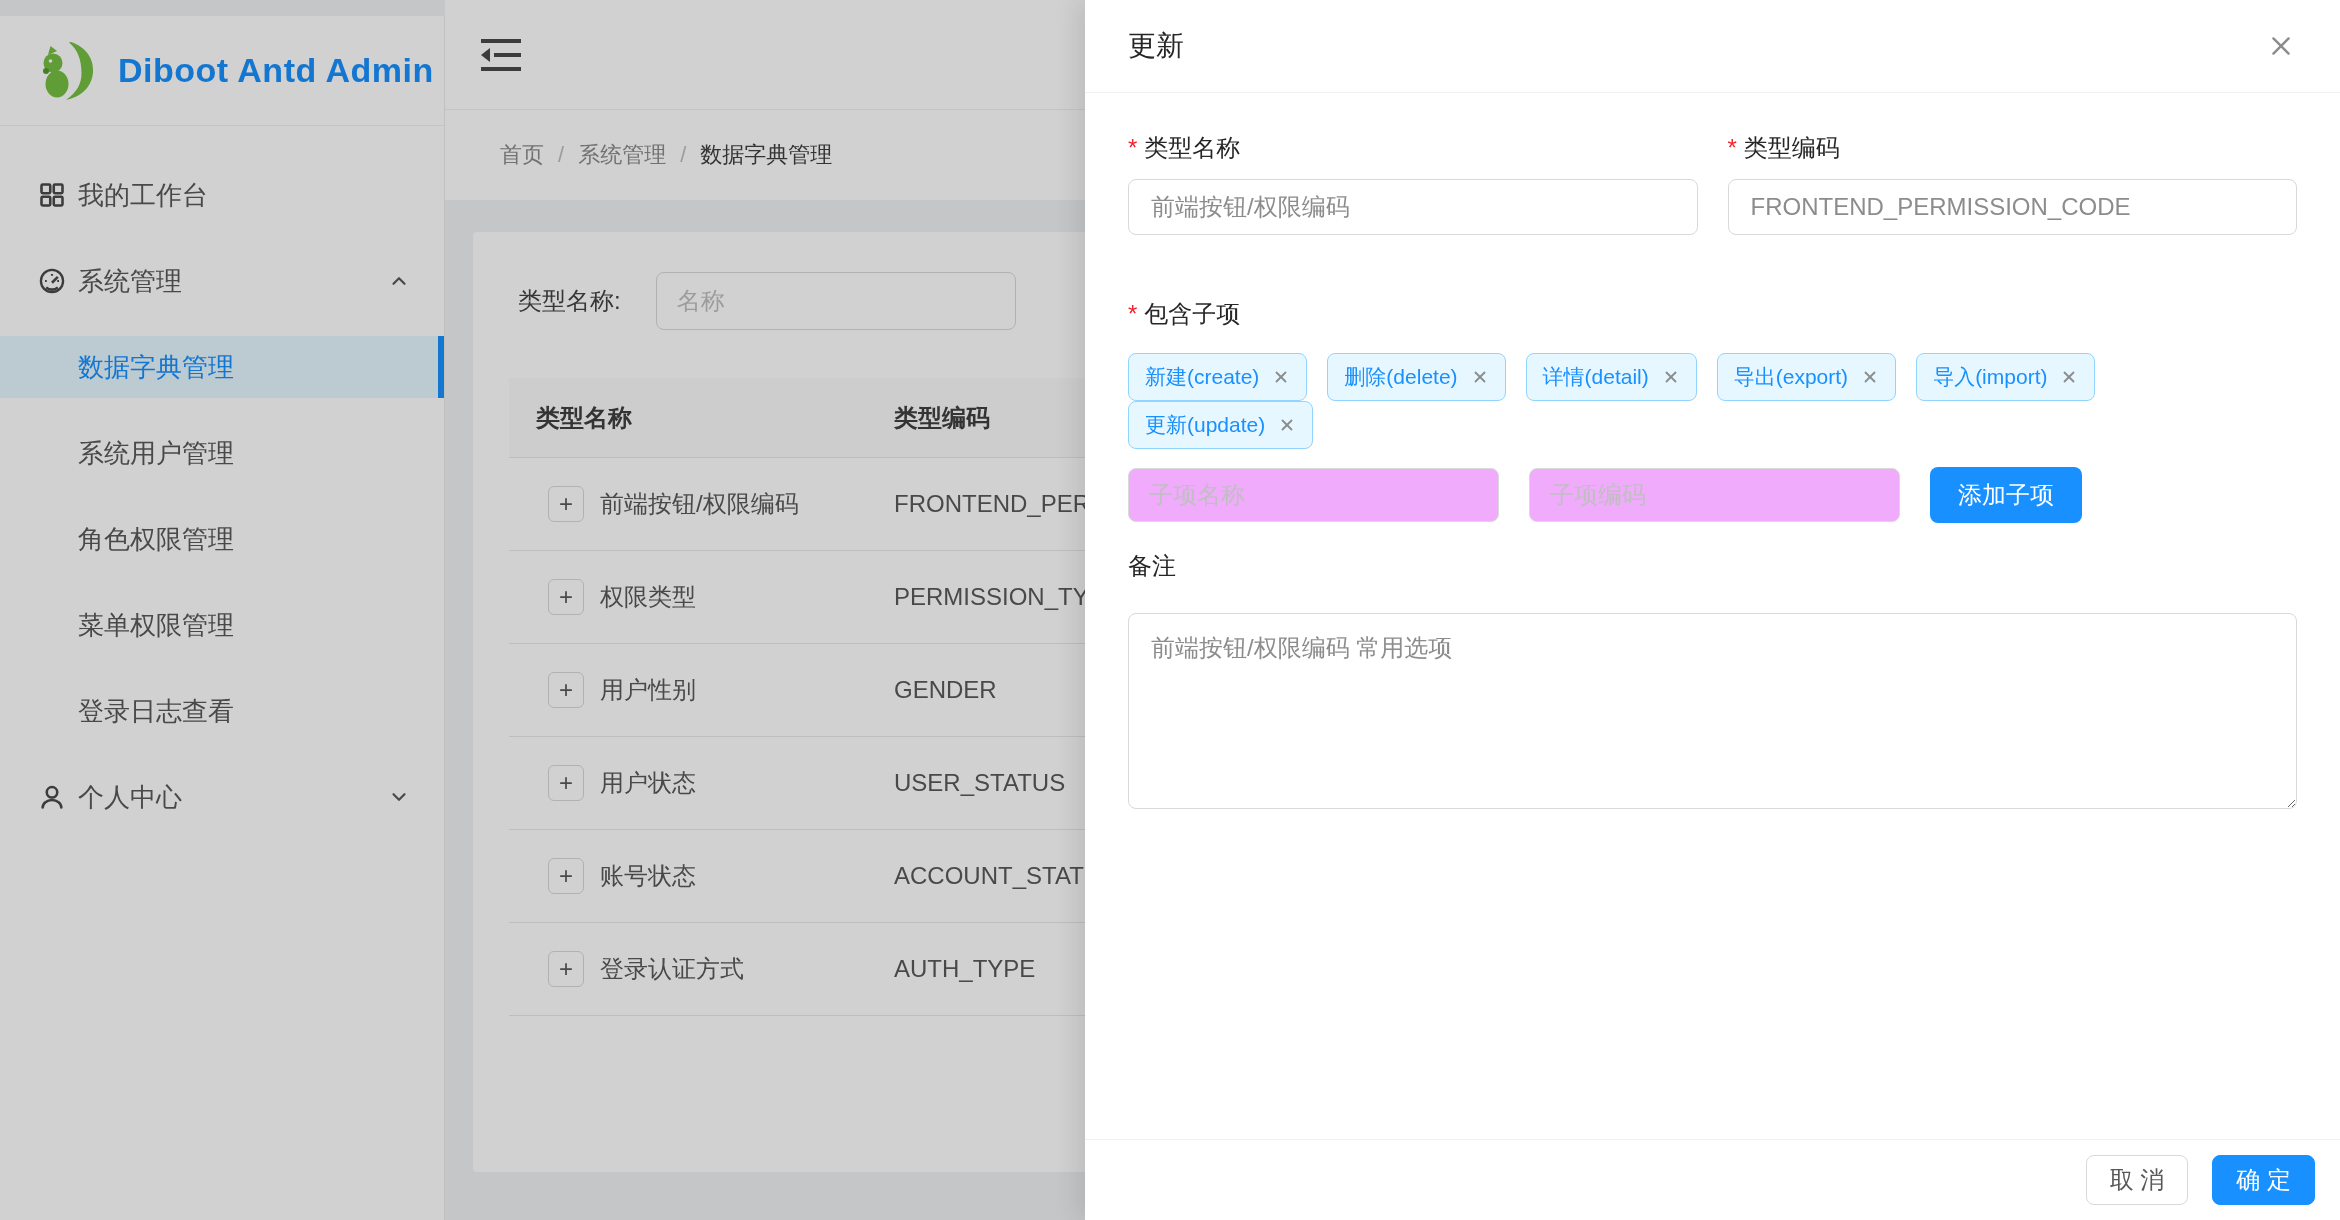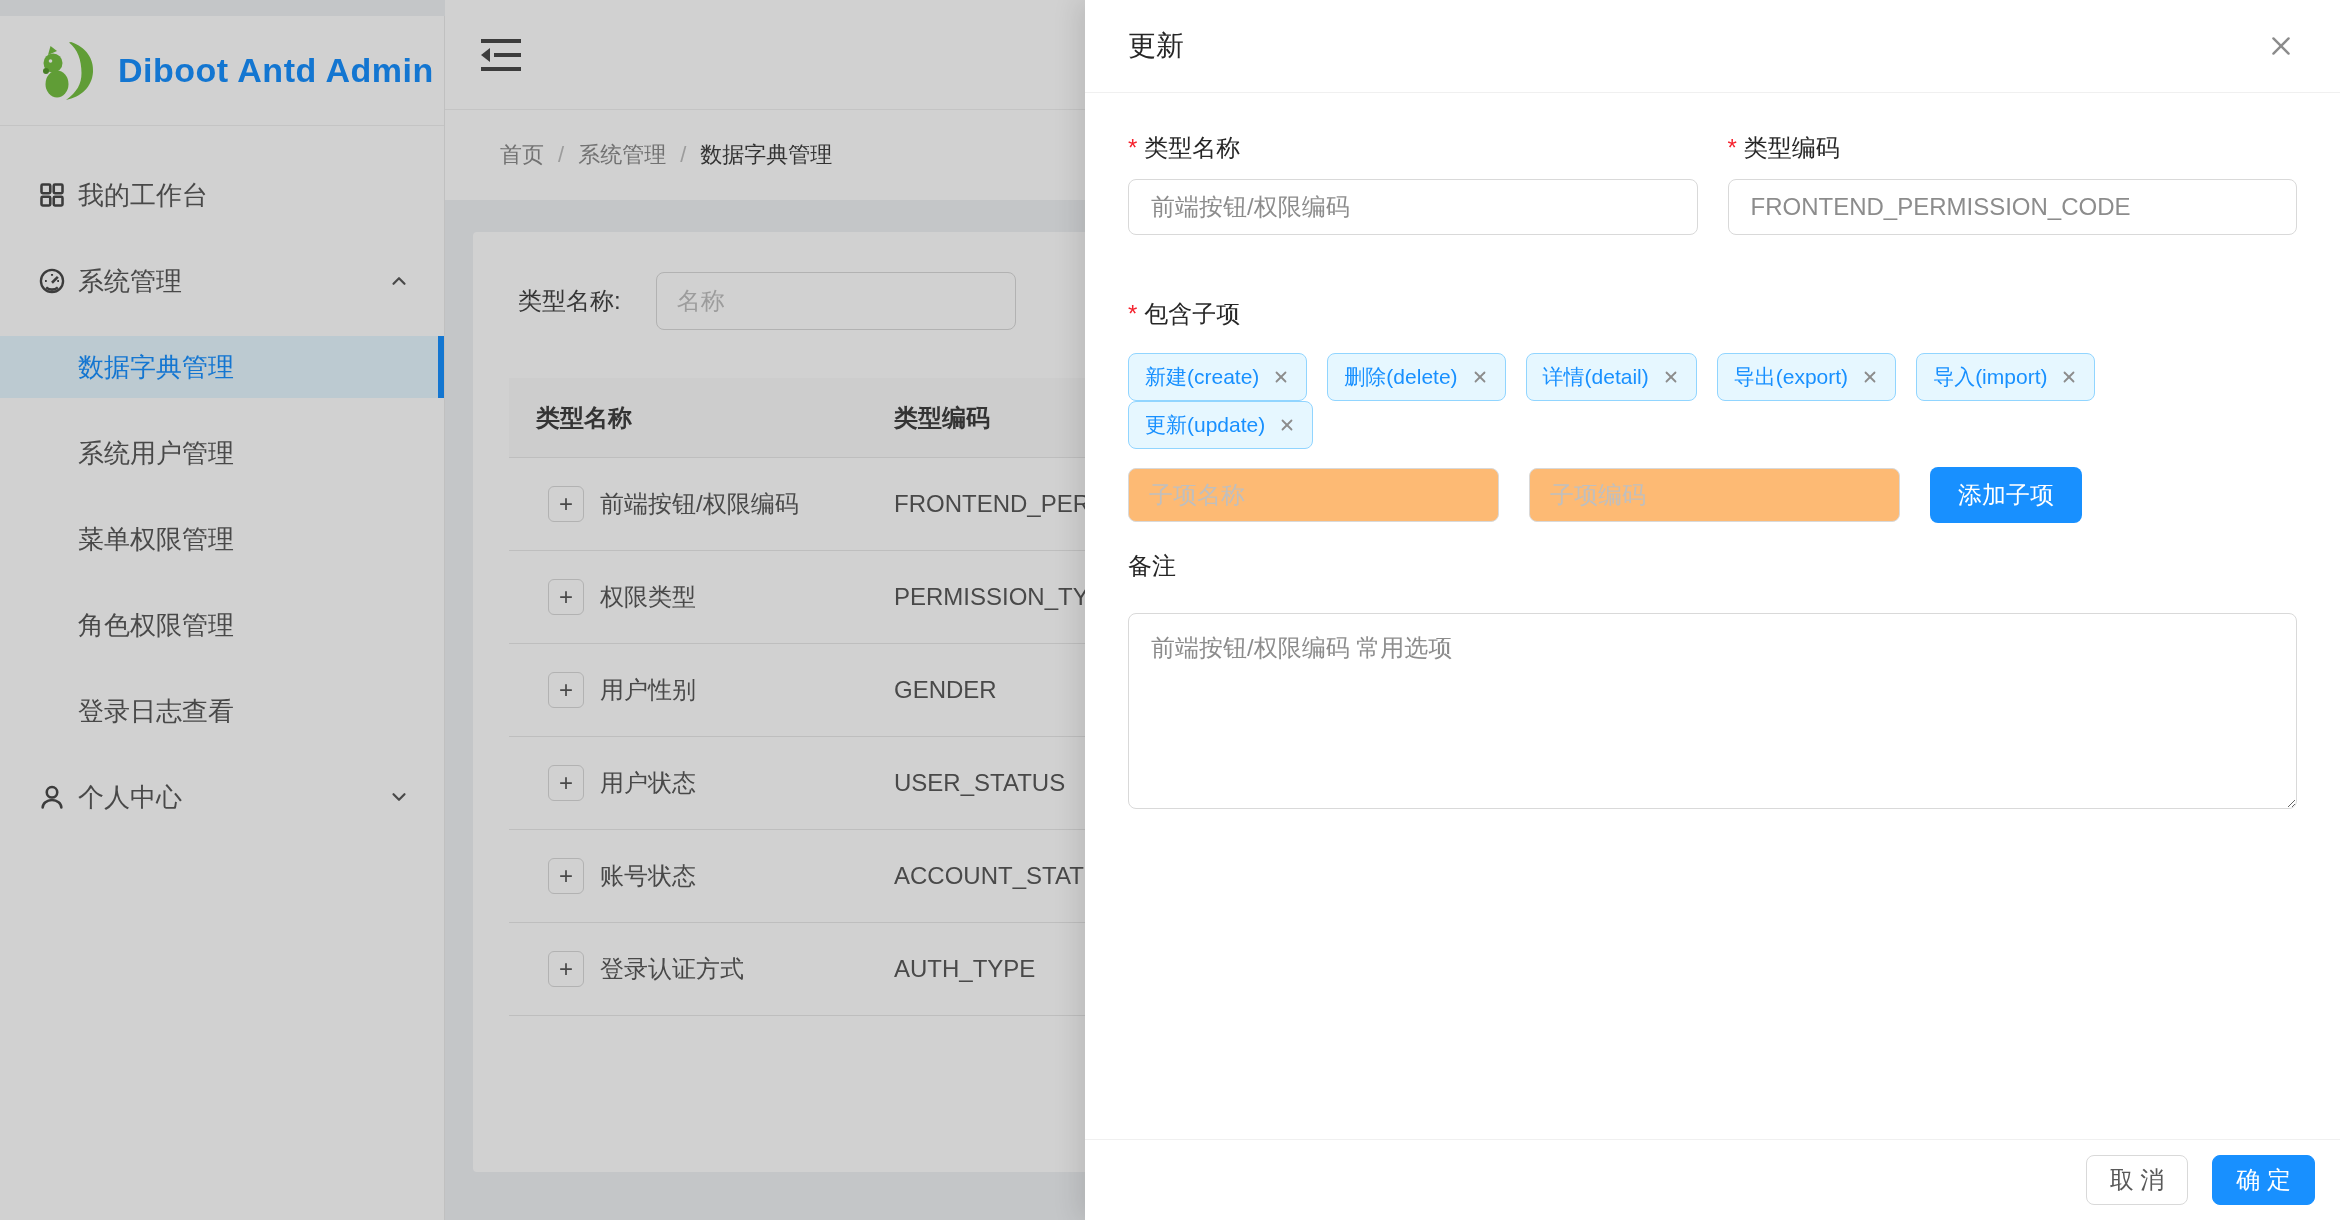--- a/index.html
+++ b/index.html
@@ -102,21 +102,21 @@
   .tags-row { margin-top:24px; display:flex; flex-wrap:wrap; }
   .tag {
     display:inline-flex; align-items:center; height:48px; padding:0 16px;
     background:#e6f7ff; border:1px solid #91d5ff; border-radius:8px;
     color:#1890ff; font-size:21px; margin-right:20px; white-space:nowrap;
   }
   .tag-close { margin-left:13px; display:flex; cursor:pointer; }
   .child-row { margin-top:18px; display:flex; align-items:center; }
   .child-input {
     width:371px; height:54px; border:1px solid #d9d9d9; border-radius:8px;
-    font-size:24px; color:#595959; padding:0 20px; outline:none; background:#fdba74; font-family:inherit;
+    font-size:24px; color:#595959; padding:0 20px; outline:none; background:#f0abfc; font-family:inherit;
   }
   .child-input::placeholder { color:#bfbfbf; }
   .child-input + .child-input { margin-left:30px; }
   .btn-add {
     margin-left:30px; height:56px; padding:0 28px; background:#1890ff; color:#fff;
     border:none; border-radius:8px; font-size:24px; cursor:pointer; font-family:inherit;
   }
   .sec-remark { margin-top:28px; }
   .remark-area {
     margin-top:16px; width:100%; height:196px; border:1px solid #d9d9d9; border-radius:8px;
@@ -185,24 +185,24 @@
         </span>
       </div>
 
       <div class="menu-item selected">
         <span>数据字典管理</span>
       </div>
       <div class="menu-item">
         <span>系统用户管理</span>
       </div>
       <div class="menu-item">
+        <span>角色权限管理</span>
+      </div>
+      <div class="menu-item">
         <span>菜单权限管理</span>
-      </div>
-      <div class="menu-item">
-        <span>角色权限管理</span>
       </div>
       <div class="menu-item">
         <span>登录日志查看</span>
       </div>
 
       <div class="menu-item">
         <span class="m-icon">
           <svg width="28" height="28" viewBox="0 0 24 24" fill="none" stroke="#4a4a4a" stroke-width="2.2" stroke-linecap="round">
             <circle cx="12" cy="8" r="4.5"></circle>
             <path d="M4 21 a8 6.5 0 0 1 16 0"></path>

